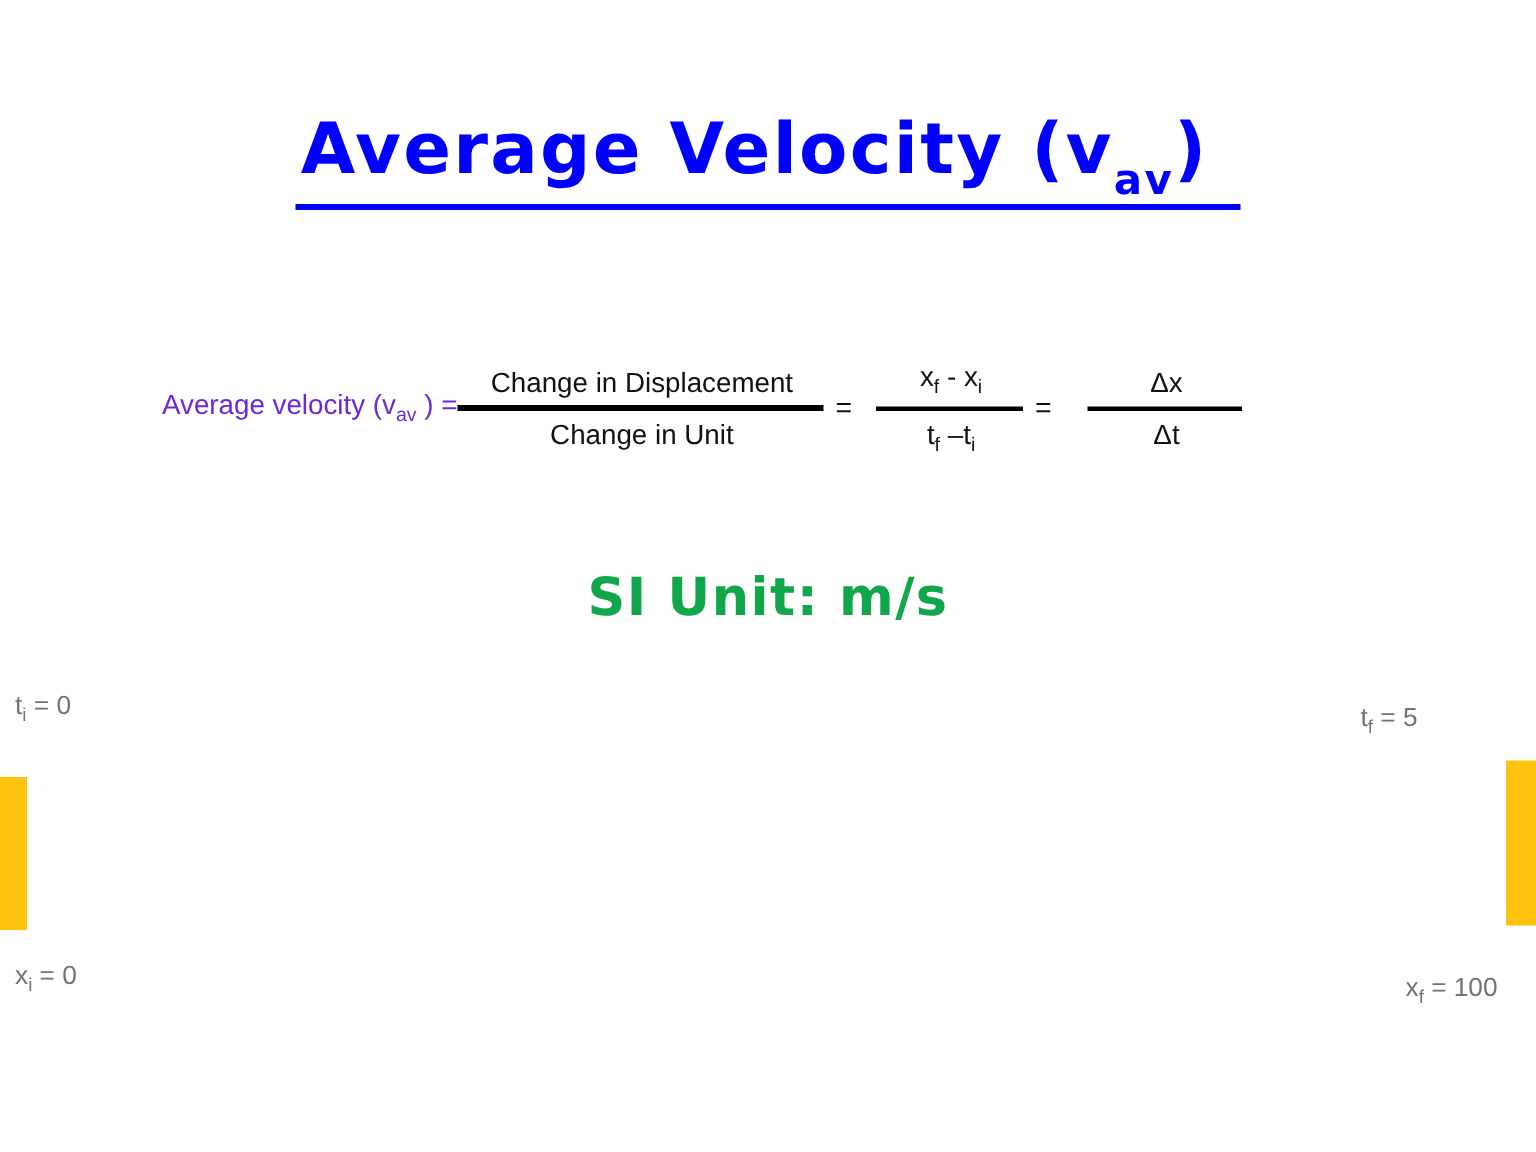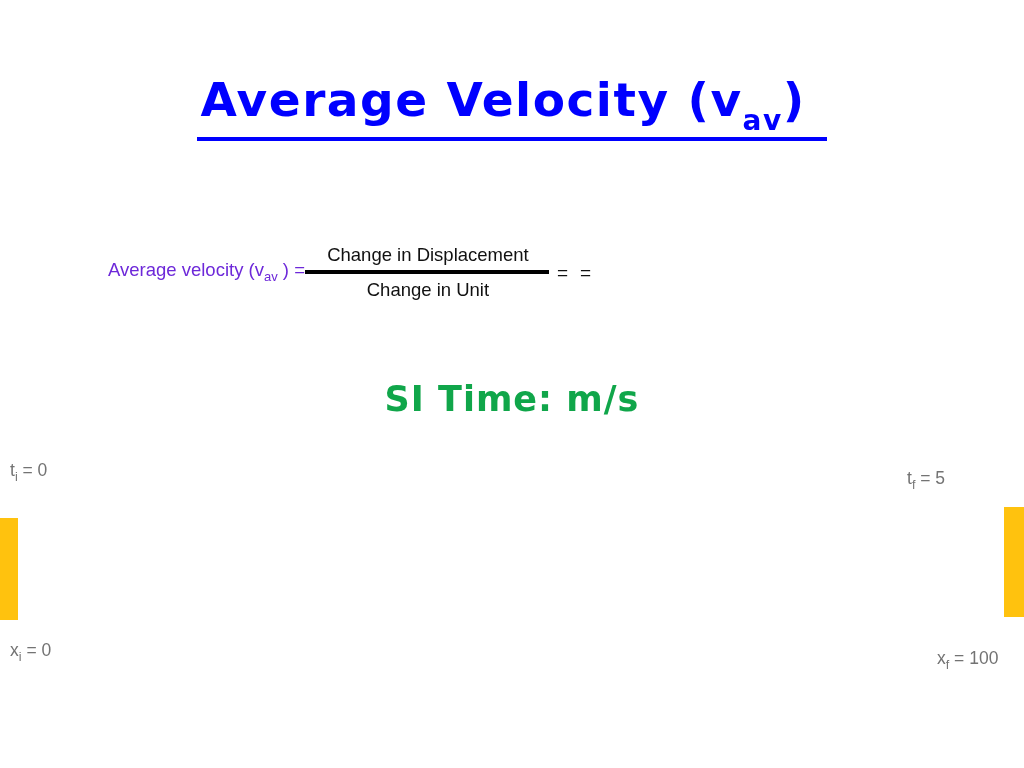--- a/index.html
+++ b/index.html
@@ -185,28 +185,38 @@
     <span class="lead-label"><span>Average velocity (v</span><span class="sb">av</span><span> ) =</span></span>
 
     <span class="frac frac-1">
       <span class="num">Change in Displacement</span>
       <span class="bar"></span>
       <span class="den">Change in Unit</span>
     </span>
 
     <span class="eq">=</span>
 
+    <span class="frac frac-2">
+      <span class="num"><span>x</span><span class="sb">f</span><span> - x</span><span class="sb">i</span></span>
+      <span class="bar"></span>
+      <span class="den"><span>t</span><span class="sb">f</span><span> –t</span><span class="sb">i</span></span>
+    </span>
 
     <span class="eq">=</span>
 
+    <span class="frac frac-3">
+      <span class="num">Δx</span>
+      <span class="bar"></span>
+      <span class="den">Δt</span>
+    </span>
 
   </div>
 
   <div class="si-wrap">
-    <span class="si-unit">SI Time: m/s</span>
+    <span class="si-unit">SI Unit: m/s</span>
   </div>
 
   <div class="bar-block" id="bar-initial"></div>
   <div class="bar-block" id="bar-final"></div>
 
   <span class="tick-label" id="label-ti"><span>t</span><span class="sb">i</span><span> = 0</span></span>
 
   <span class="tick-label" id="label-xi"><span>x</span><span class="sb">i</span><span> = 0</span></span>
 
   <span class="tick-label" id="label-tf"><span>t</span><span class="sb">f</span><span> = 5</span></span>

